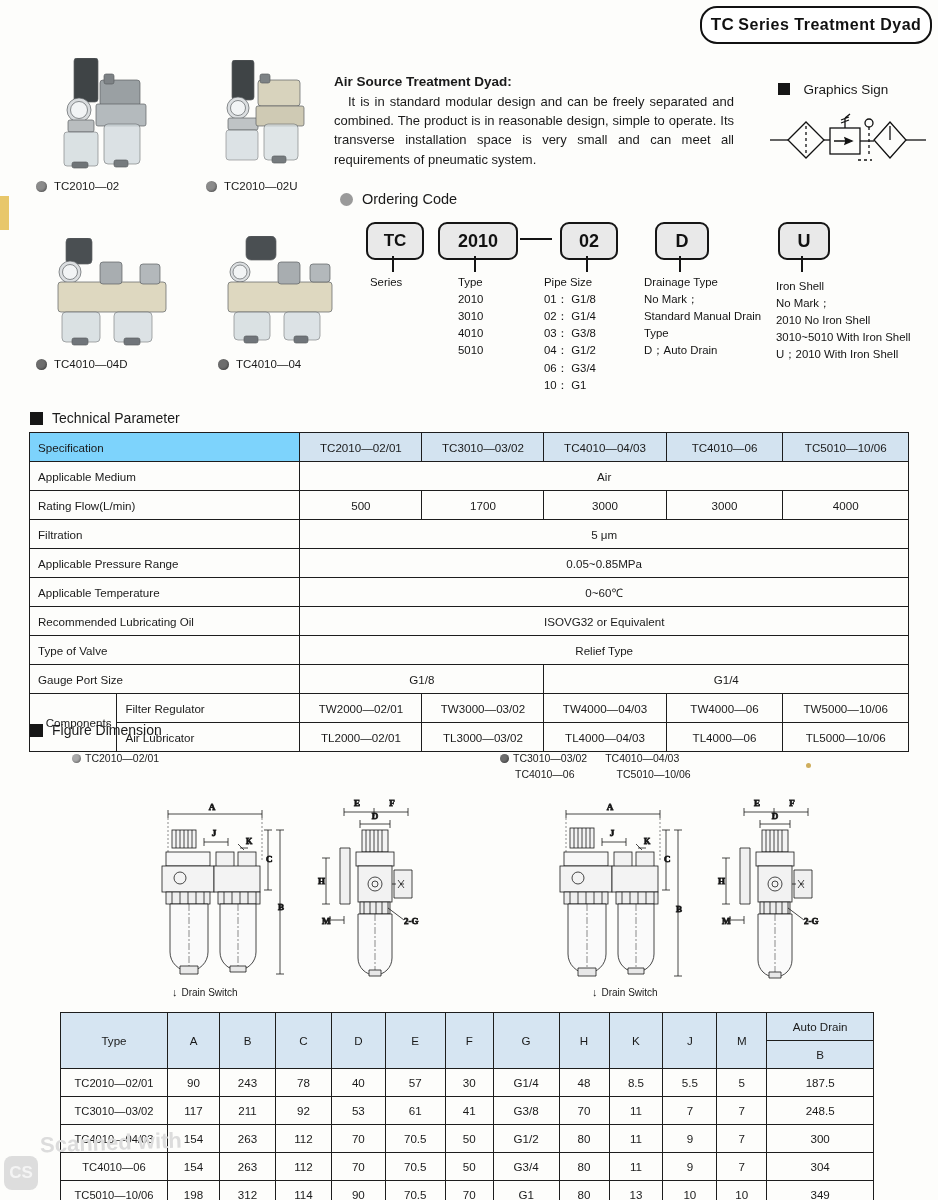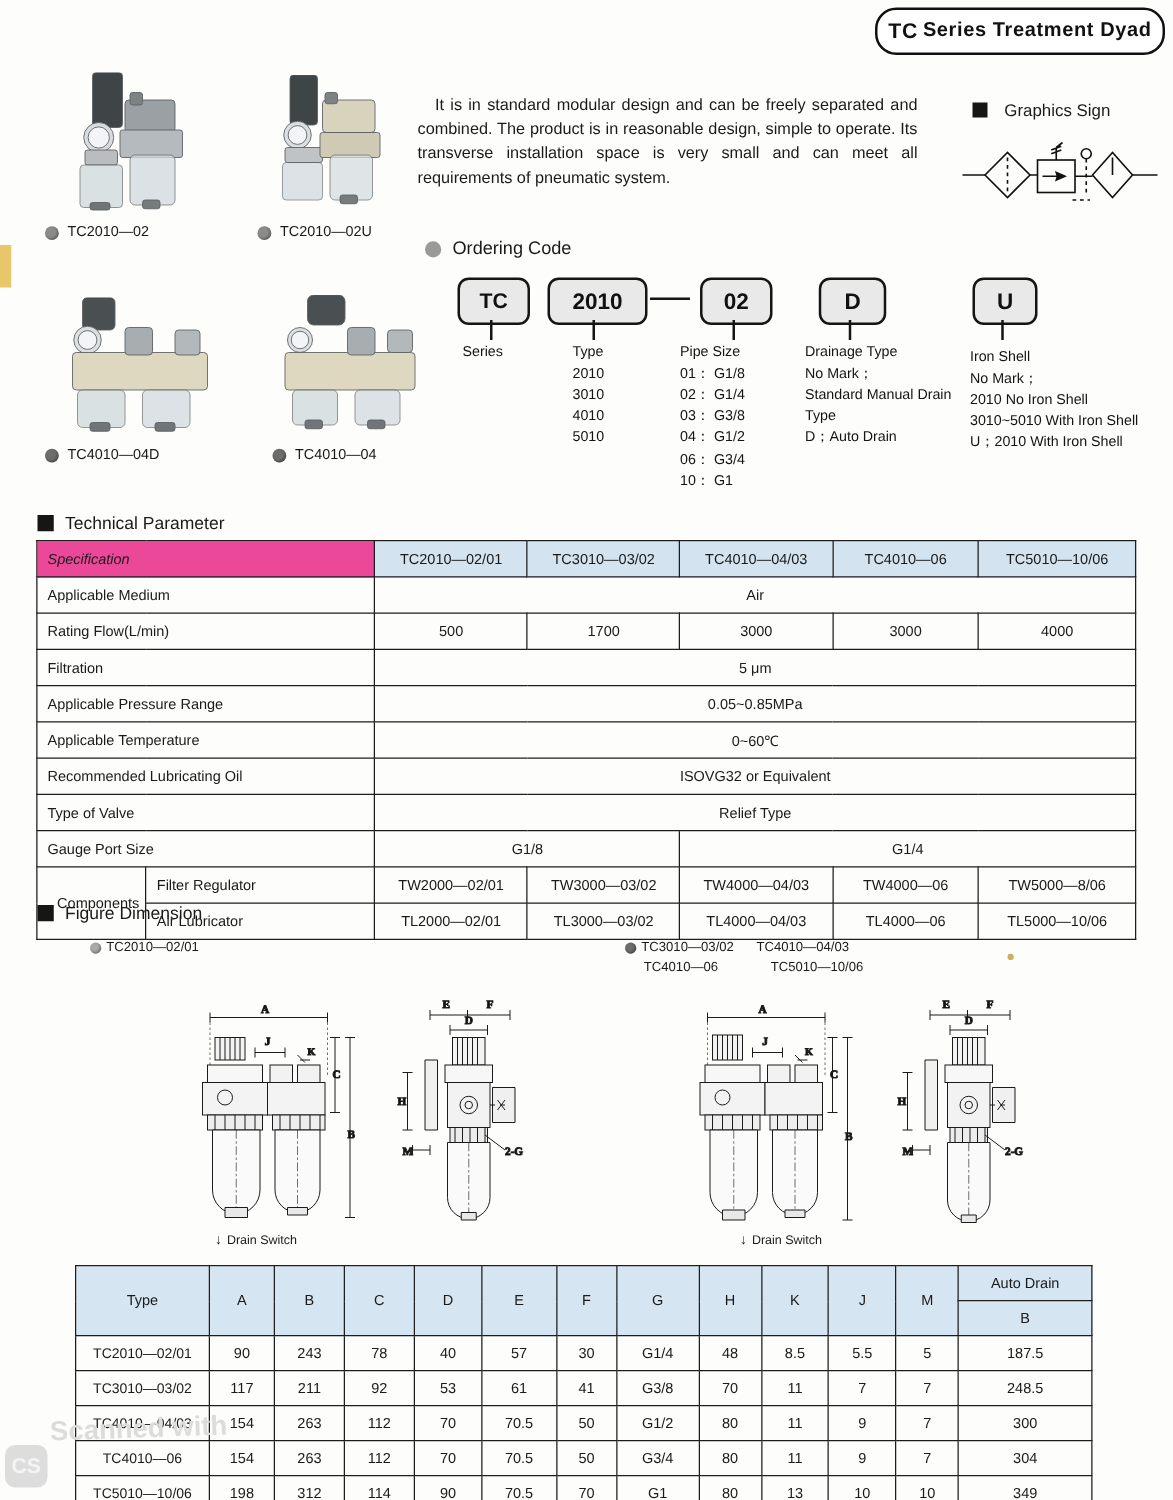--- a/index.html
+++ b/index.html
@@ -62,21 +62,21 @@
   .code-stem{position:absolute; width:1.6px; background:#151515;}
   .code-dash{position:absolute; height:2.4px; background:#151515;}
   .code-desc{position:absolute; font-size:11.4px; line-height:1.5; color:#141414; white-space:pre-line;}
 
   
   table{border-collapse:collapse;}
   .tp{position:absolute; left:29px; top:432px; width:880px; font-size:11.6px;}
   .tp th,.tp td{border:1px solid #1d1d1d; padding:4px 5px; text-align:center; height:20px;}
   .tp th{background:#d3e3f0; font-weight:500;}
   .tp .lbl{text-align:left; padding-left:8px; font-weight:400;}
-  .tp thead th.lbl{background:#ec4899;font-style:italic;}
+  .tp thead th.lbl{background:#7dd3fc;}
 
   .dim{position:absolute; left:60px; top:1012px; width:814px; font-size:11.6px;}
   .dim th,.dim td{border:1px solid #1d1d1d; text-align:center; height:25px; padding:1px 2px;}
   .dim th{background:#d6e5f2; font-weight:500;}
   .dim td.typecell{font-size:11.2px;}
   .dim .autodrain{background:#d6e5f2;}
 
   
   .fig{position:absolute;}
   .figcap{position:absolute; font-size:10.5px; display:flex; align-items:center; gap:4px; white-space:nowrap;}
@@ -176,20 +176,21 @@
       <rect x="62" y="26" width="22" height="22" rx="3" fill="#a8adb0"></rect>
       <rect x="94" y="28" width="20" height="18" rx="3" fill="#b3b8bb"></rect>
     </g>
   </svg>
   <div class="prod-label" style="left:218px;top:358px;">
     <span class="bullet-dot dark"></span>
     <span>TC4010—04</span>
   </div>
 
   <div class="intro">
+    <h3>Air Source Treatment Dyad:</h3>
     <p>It is in standard modular design and can be freely separated and combined. The product is in reasonable design, simple to operate. Its transverse installation space is very small and can meet all requirements of pneumatic system.</p>
   </div>
 
   <div class="gsign">
     <span class="sq"></span>
     <span class="gtitle" style="margin-left:9px;">Graphics Sign</span>
   </div>
   <svg class="gsym" viewBox="0 0 160 60">
     <g fill="none" stroke="#111" stroke-width="1.3">
       <path d="M2 30 H20"></path>
@@ -318,21 +319,21 @@
         <td colspan="2">G1/8</td>
         <td colspan="3">G1/4</td>
       </tr>
       <tr>
         <td class="lbl" rowspan="2" style="width:84px;text-align:right;padding-left:0;">Components</td>
         <td class="lbl" style="width:188px;">Filter Regulator</td>
         <td>TW2000—02/01</td>
         <td>TW3000—03/02</td>
         <td>TW4000—04/03</td>
         <td>TW4000—06</td>
-        <td>TW5000—8/06</td>
+        <td>TW5000—10/06</td>
       </tr>
       <tr>
         <td class="lbl">Air Lubricator</td>
         <td>TL2000—02/01</td>
         <td>TL3000—03/02</td>
         <td>TL4000—04/03</td>
         <td>TL4000—06</td>
         <td>TL5000—10/06</td>
       </tr>
     </tbody>

